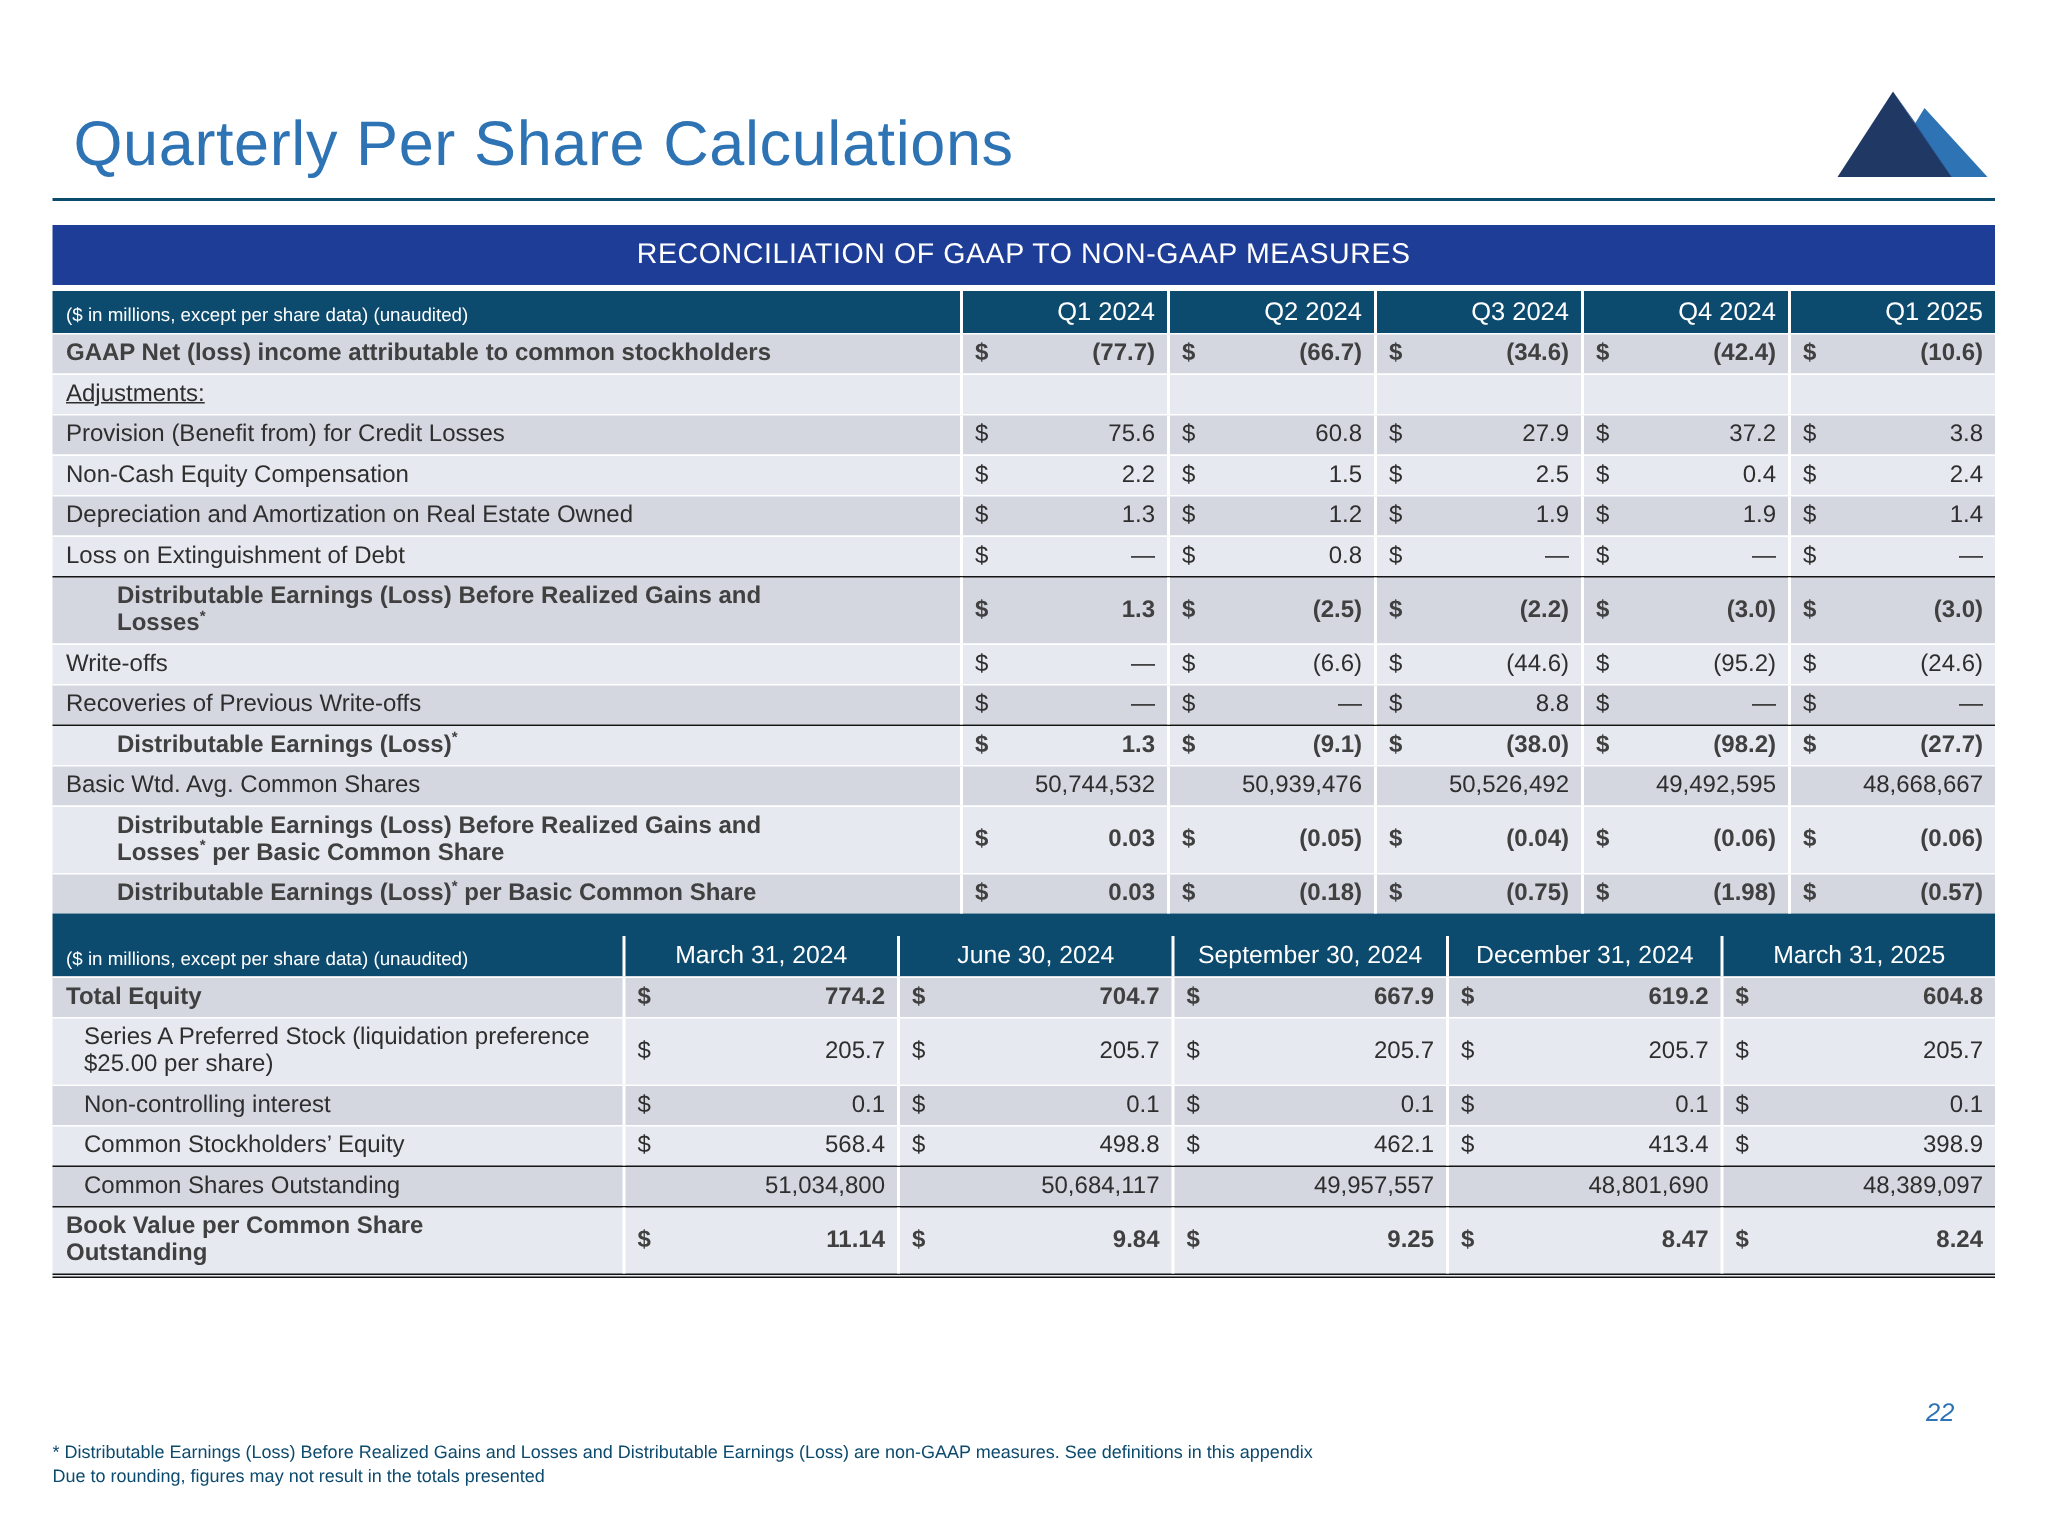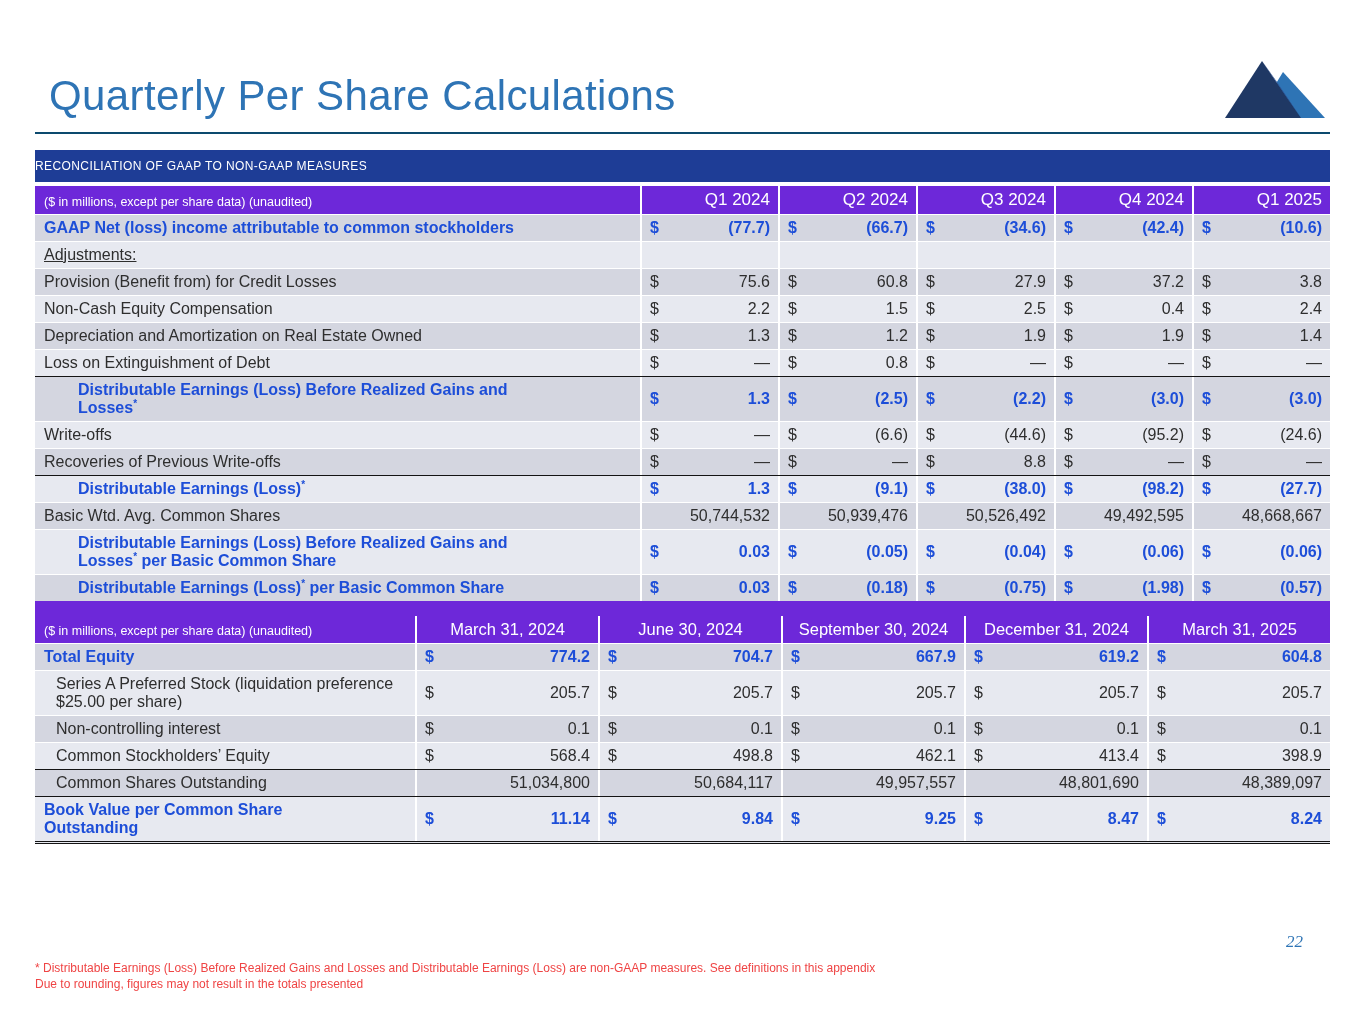--- a/index.html
+++ b/index.html
@@ -11,56 +11,56 @@
   }
   .slide { padding:0 35px; }
 
   
   .hdr { display:flex; justify-content:space-between; align-items:flex-end;
          padding:58px 4px 12px 4px; border-bottom:2px solid #0c4a6e; }
   .title { color:#2e74b5; font-size:42px; font-weight:400; letter-spacing:.4px; padding-left:10px; }
   .logo { width:102px; height:62px; flex:0 0 auto; }
 
   
-  .bar { background:#1e3d96; color:#fff; font-size:12px;
+  .bar { background:#1e3d96; color:#fff; text-align:center; font-size:19px;
          letter-spacing:.4px; padding:9px 0; margin-top:16px; margin-bottom:4px; }
 
   
   .trow { display:flex; align-items:stretch; }
   .trow + .trow { border-top:1px solid #ffffff; }
   .c { padding:4px 8px; font-size:16px; }
   .lbl { padding-left:9px; display:flex; align-items:center; }
   .lbl-inner { display:block; }
   .val { display:flex; justify-content:space-between; align-items:center; border-left:2px solid #fff; }
   .val.noc { justify-content:flex-end; }
   .t1 .lbl { width:605px; } .t1 .val { flex:1; }
   .t2 .lbl { width:380px; } .t2 .val { flex:1; }
 
-  .hrow { background:#6d28d9; color:#fff; }
+  .hrow { background:#0c4a6e; color:#fff; }
   .hrow .lbl { font-size:12.5px; align-items:flex-end; padding-bottom:5px; }
   .hrow .val { font-size:17px; }
   .t1 .hrow .val { justify-content:flex-end; }
   .t2 .hrow .val { justify-content:center; font-size:16.5px;margin-top:15px; }
 
   .sa { background:#d4d6e0; }
   .sb { background:#e7e9f0; }
-  .bold { font-weight:bold; color:#1d4ed8; }
+  .bold { font-weight:bold; color:#404040; }
   .trow.rt { border-top:1px solid #141414; }
   .trow.dbl { border-bottom:3px double #141414; }
 
   .ind .lbl-inner { padding-left:34px; }
   .t1 .ind .lbl-inner { max-width:520px; }
   .ind2 .lbl-inner { padding-left:12px; }
   .t2 .bvnarrow .lbl-inner { max-width:300px; }
   .ul { text-decoration:underline; }
   sup.sup { font-size:10px; line-height:0; }
 
   
-  .footnotes { position:absolute; left:35px; bottom:32px; font-size:12px; color:#ef4444; line-height:1.35; }
-  .pagenum { position:absolute; right:62px; bottom:72px; color:#2e74b5; font-style:italic; font-size:17px;font-family:Liberation Serif, serif; }
+  .footnotes { position:absolute; left:35px; bottom:32px; font-size:12px; color:#0c4a6e; line-height:1.35; }
+  .pagenum { position:absolute; right:62px; bottom:72px; color:#2e74b5; font-style:italic; font-size:17px; }
 </style>
 </head>
 <body>
 
 <div class="slide">
 
   <div class="hdr">
     <div class="title">Quarterly Per Share Calculations</div>
     <svg class="logo" viewBox="0 0 100 62" aria-hidden="true">
       <polygon points="58,14 100,60 30,60" fill="#2e74b5"></polygon>

